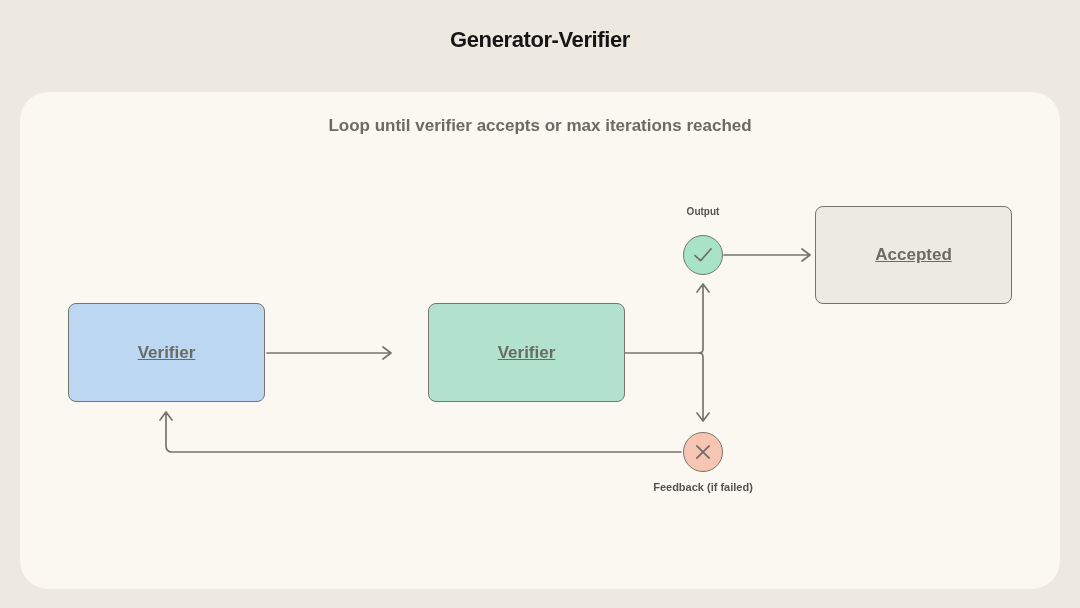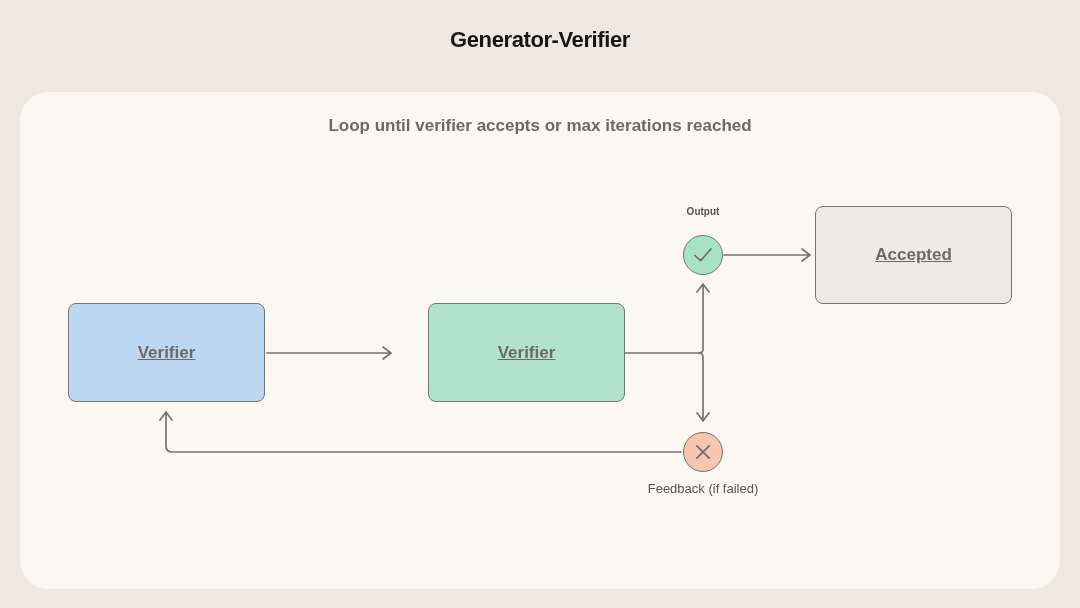--- a/index.html
+++ b/index.html
@@ -94,22 +94,22 @@
   }
   .label-output {
     left: 633px; top: 114px;
     width: 100px;
     font-size: 10px;
     font-weight: 600;
   }
   .label-feedback {
     left: 583px; top: 389px;
     width: 200px;
-    font-size: 13px;
-    font-weight: 400;
+    font-size: 11px;
+    font-weight: 700;
   }
 </style>
 </head>
 <body>
 
 <div class="page">
 
   <h1 class="title">Generator-Verifier</h1>
 
   <div class="panel">

